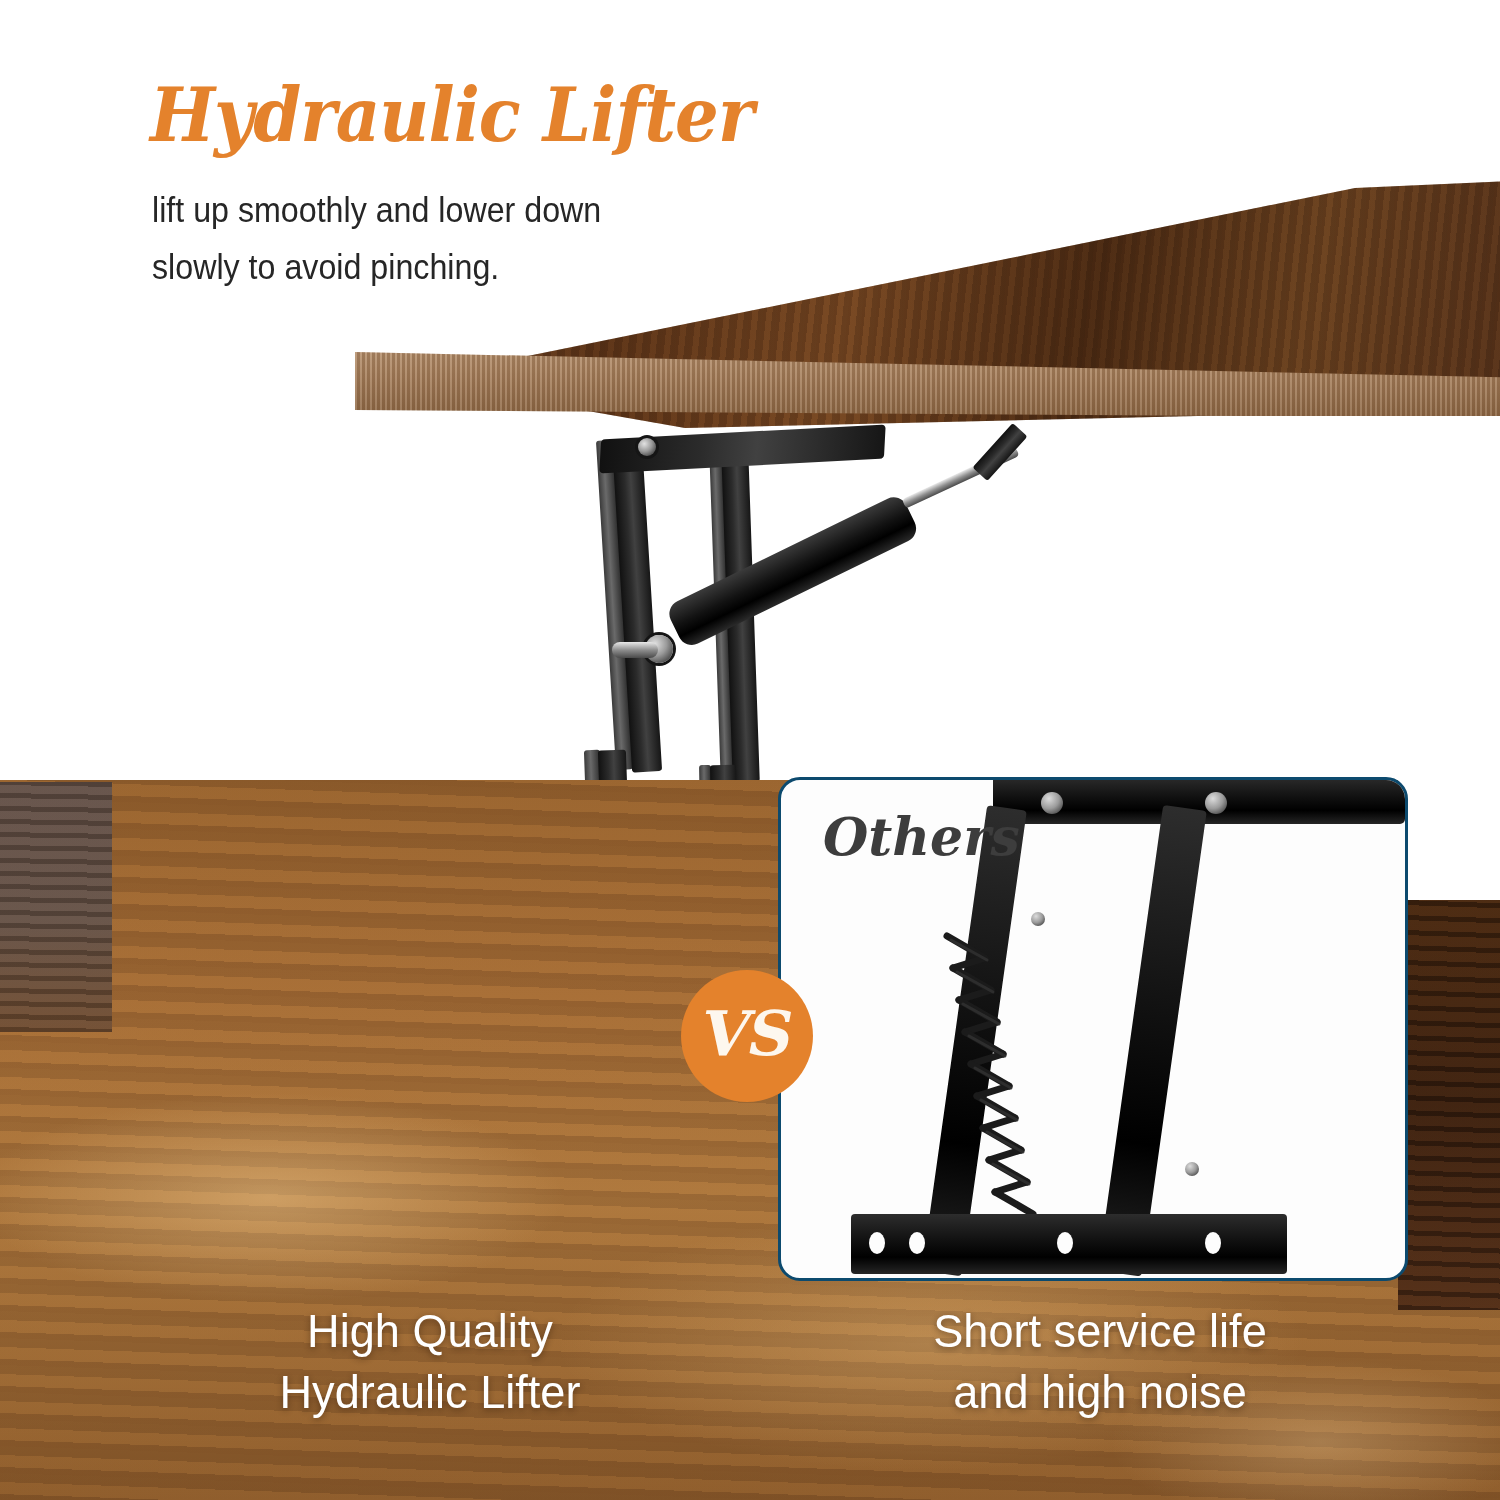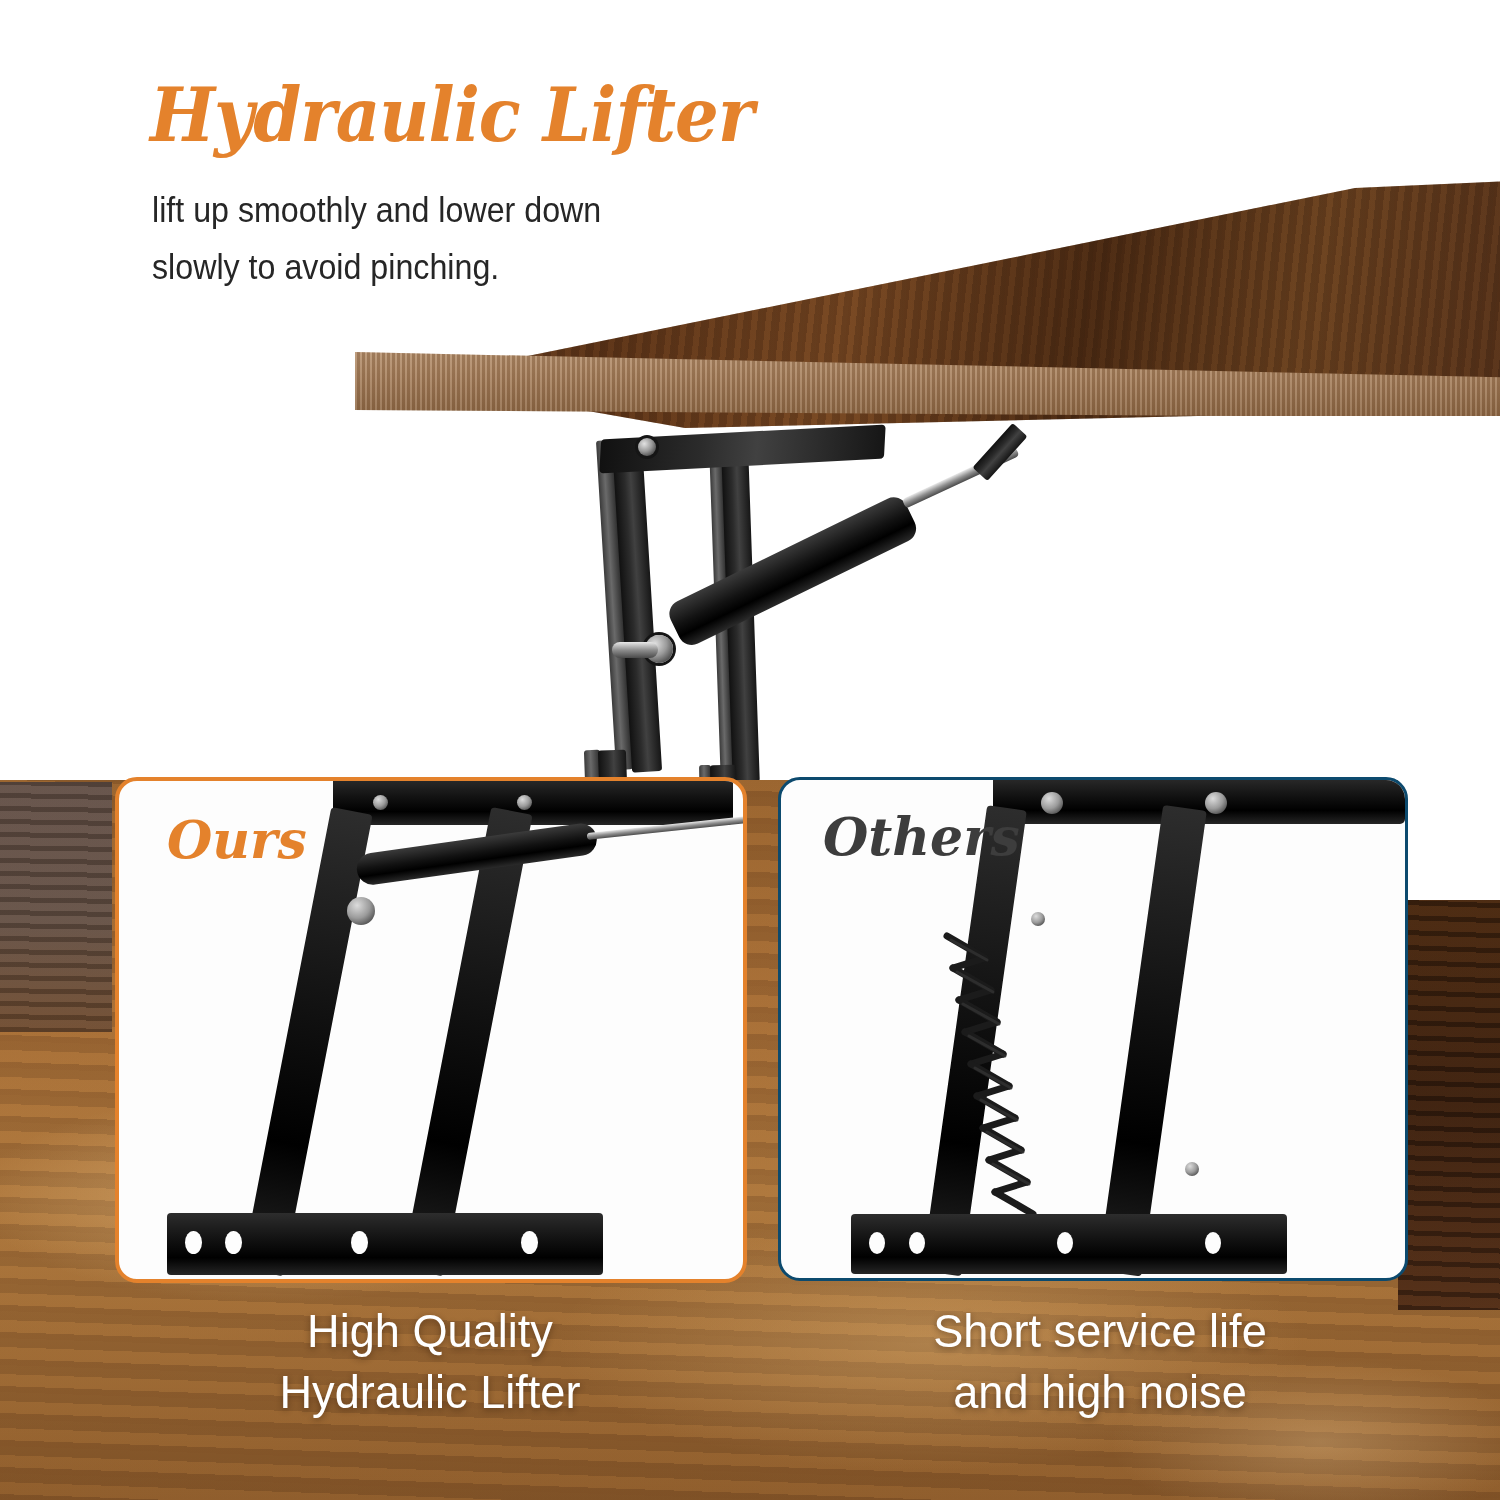--- a/index.html
+++ b/index.html
@@ -193,44 +193,20 @@
     <div class="bar light" style="left:400px;top:615px;width:12px;height:110px;transform:rotate(-1deg);"></div>
     <div class="bar" style="left:411px;top:615px;width:26px;height:112px;transform:rotate(-1deg);"></div>
   </div>
 
   <div id="wood-band"></div>
   <div id="wood-dark-left"></div>
   <div id="wood-dark-mid"></div>
   <div id="wood-white-rt"></div>
   <div id="wood-dark-right"></div>
 
-  <div class="card" id="card-ours">
-    <div class="mech">
-
-      <div class="plate" style="left:214px;top:-4px;width:400px;height:48px;border-radius:0 0 5px 5px;"></div>
-      <div class="scr" style="left:254px;top:14px;width:15px;height:15px;"></div>
-      <div class="scr" style="left:398px;top:14px;width:15px;height:15px;"></div>
-
-      <div class="plate" style="left:212px;top:30px;width:42px;height:470px;transform:rotate(11deg);transform-origin:top center;border-radius:4px;"></div>
-      <div class="plate" style="left:372px;top:30px;width:42px;height:470px;transform:rotate(11deg);transform-origin:top center;border-radius:4px;"></div>
-
-      <div class="scr" style="left:228px;top:116px;width:28px;height:28px;"></div>
-
-      <div class="strut-body" style="left:238px;top:74px;width:242px;height:32px;transform:rotate(-8deg);transform-origin:left center;border-radius:16px;"></div>
-      <div class="strut-rod" style="left:468px;top:52px;width:178px;height:7px;transform:rotate(-6deg);transform-origin:left center;"></div>
-
-      <div class="plate" style="left:48px;top:432px;width:436px;height:62px;border-radius:4px;"></div>
-      <div class="hole" style="left:66px;top:450px;width:17px;height:23px;border-radius:50%;"></div>
-      <div class="hole" style="left:106px;top:450px;width:17px;height:23px;border-radius:50%;"></div>
-      <div class="hole" style="left:232px;top:450px;width:17px;height:23px;border-radius:50%;"></div>
-      <div class="hole" style="left:402px;top:450px;width:17px;height:23px;border-radius:50%;"></div>
-    </div>
-
-    <div class="card-label" id="label-ours">Ours</div>
-  </div>
 
   <div class="card" id="card-others">
     <div class="mech">
 
       <div class="plate" style="left:212px;top:-4px;width:412px;height:48px;border-radius:0 0 5px 5px;"></div>
       <div class="scr" style="left:260px;top:12px;width:22px;height:22px;"></div>
       <div class="scr" style="left:424px;top:12px;width:22px;height:22px;"></div>
 
       <div class="plate" style="left:206px;top:28px;width:40px;height:470px;transform:rotate(8deg);transform-origin:top center;border-radius:4px;"></div>
       <div class="plate" style="left:382px;top:28px;width:44px;height:470px;transform:rotate(8deg);transform-origin:top center;border-radius:4px;"></div>
@@ -275,19 +251,22 @@
       <div class="plate" style="left:70px;top:434px;width:436px;height:60px;border-radius:4px;"></div>
       <div class="hole" style="left:88px;top:452px;width:16px;height:22px;border-radius:50%;"></div>
       <div class="hole" style="left:128px;top:452px;width:16px;height:22px;border-radius:50%;"></div>
       <div class="hole" style="left:276px;top:452px;width:16px;height:22px;border-radius:50%;"></div>
       <div class="hole" style="left:424px;top:452px;width:16px;height:22px;border-radius:50%;"></div>
     </div>
 
     <div class="card-label" id="label-others">Others</div>
   </div>
 
+  <div id="vs-badge">
+    <span id="vs-text">VS</span>
+  </div>
 
   <div class="caption" id="caption-ours">High Quality
 Hydraulic Lifter</div>
   <div class="caption" id="caption-others">Short service life
 and high noise</div>
 
 </div>
 
 </body></html>

